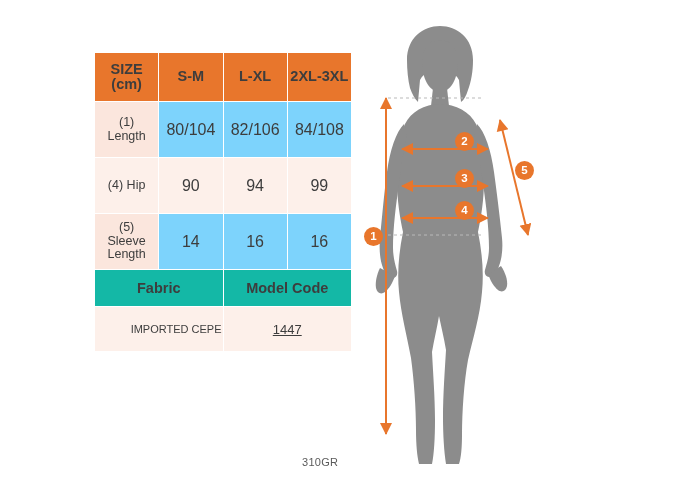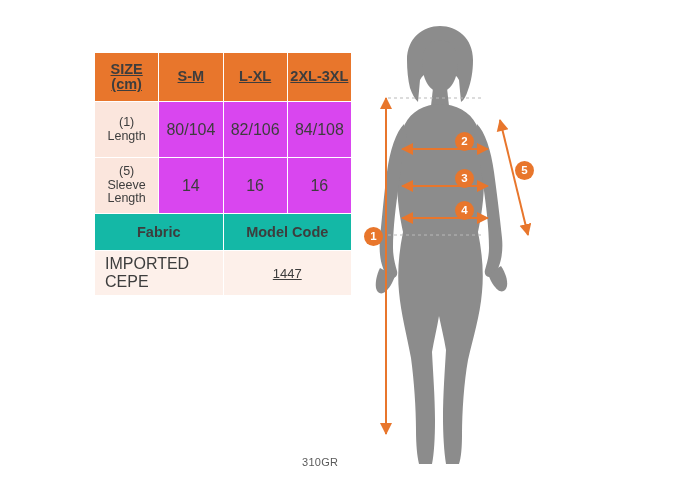--- a/index.html
+++ b/index.html
@@ -40,29 +40,28 @@
   }
   
   .hdr td {
     background: #e8762c;
     color: #ffffff;
     font-weight: bold;
     font-size: 14.5px;
     height: 44px;
     padding: 2px 2px;
     line-height: 1.05;
-    text-decoration: underline;
   }
   .hdr td.size-label {
     font-size: 14.5px;
   }
   
   .body-row td {
     height: 51px;
-    background: #d946ef;
+    background: #7dd3fc;
     font-size: 16px;
     padding: 2px;
   }
   .body-row td.rowlabel {
     font-size: 12.5px;
     background: #fbe6dd;
     line-height: 1.1;
     color: #3d3d3d;
   }
   .body-row td.val {
@@ -79,23 +78,23 @@
     font-weight: bold;
     font-size: 14.5px;
     height: 34px;
   }
   .fabric-row td {
     background: #fdf0ea;
     height: 42px;
     font-size: 14px;
   }
   .fabric-row td.fabric-name {
-    text-align: left;
+    text-align: right;
     padding-left: 10px;
-    font-size: 16px;
+    font-size: 11px;
   }
   .fabric-row td.model-code {
     font-size: 13px;
     text-decoration: underline;
   }
 
   
   #caption {
     position: absolute;
     left: 302px;
@@ -157,20 +156,26 @@
             <div>(1)</div>
             <div>Length</div>
           </td>
           <td class="val">80/104</td>
           <td class="val">82/106</td>
           <td class="val">84/108</td>
         </tr>
 
 
 
+        <tr class="body-row alt">
+          <td class="rowlabel">(4) Hip</td>
+          <td class="val">90</td>
+          <td class="val">94</td>
+          <td class="val">99</td>
+        </tr>
 
         <tr class="body-row">
           <td class="rowlabel">
             <div>(5)</div>
             <div>Sleeve</div>
             <div>Length</div>
           </td>
           <td class="val">14</td>
           <td class="val">16</td>
           <td class="val">16</td>

